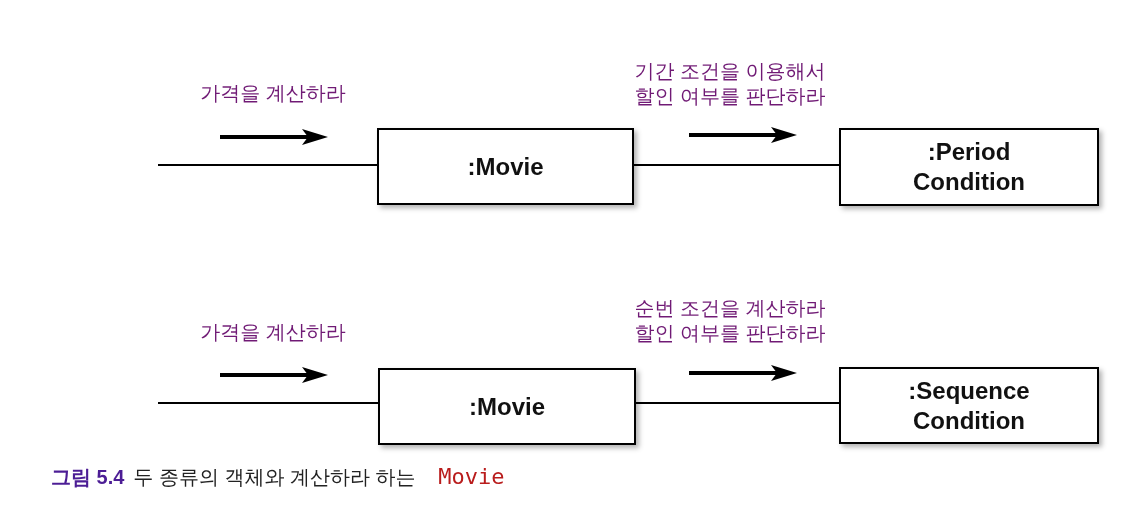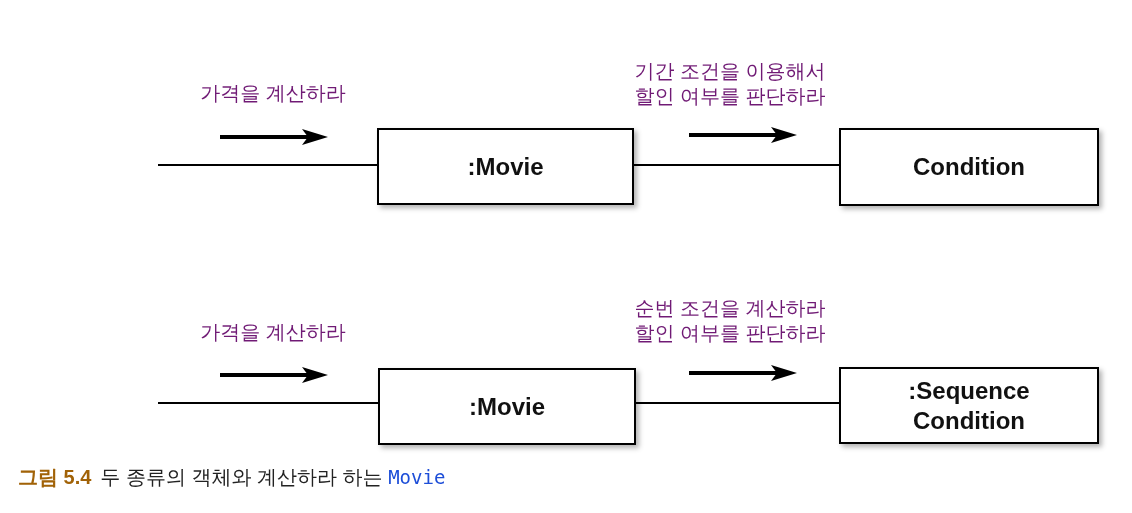--- a/index.html
+++ b/index.html
@@ -55,22 +55,23 @@
     color:#222;
     white-space:nowrap;
     z-index:2;
   }
   .caption .fig-label{
     font-weight:bold;
     margin-right:9px;
   }
   .caption .code{
     font-family:"DejaVu Sans Mono","Liberation Mono",monospace;
-    font-size:19px;
-    color:#1d4ed8;
+    font-size:22px;
+    color:#b91c1c;
+    margin-left:17px;
   }
 </style>
 </head>
 <body>
 
 <div class="canvas">
 
   <div class="connector" style="left:158px;top:164px;width:681px;"></div>
 
   <div class="msg-label" style="left:173px;top:81px;width:200px;">가격을 계산하라</div>
@@ -88,20 +89,21 @@
     <div>기간 조건을 이용해서</div>
     <div>할인 여부를 판단하라</div>
   </div>
 
   <svg class="arrow" style="left:689px;top:127px;" width="108" height="16" viewBox="0 0 108 16">
     <line x1="0" y1="8" x2="88" y2="8" stroke="#000" stroke-width="4"></line>
     <polygon points="82,0 108,8 82,16 88,8" fill="#000"></polygon>
   </svg>
 
   <div class="obj-box" style="left:839px;top:128px;width:256px;height:74px;">
+    <div>:Period</div>
     <div>Condition</div>
   </div>
 
   <div class="connector" style="left:158px;top:402px;width:681px;"></div>
 
   <div class="msg-label" style="left:173px;top:320px;width:200px;">가격을 계산하라</div>
 
   <svg class="arrow" style="left:220px;top:367px;" width="108" height="16" viewBox="0 0 108 16">
     <line x1="0" y1="8" x2="88" y2="8" stroke="#000" stroke-width="4"></line>
     <polygon points="82,0 108,8 82,16 88,8" fill="#000"></polygon>
@@ -120,17 +122,17 @@
     <line x1="0" y1="8" x2="88" y2="8" stroke="#000" stroke-width="4"></line>
     <polygon points="82,0 108,8 82,16 88,8" fill="#000"></polygon>
   </svg>
 
   <div class="obj-box" style="left:839px;top:367px;width:256px;height:73px;">
     <div>:Sequence</div>
     <div>Condition</div>
   </div>
 
   <div class="caption">
-    <span class="fig-label" style="color: #a16207;">그림 5.4</span><span>두 종류의 객체와 계산하라 하는</span>
+    <span class="fig-label" style="color: #4c1d95; margin-left: 33px;">그림 5.4</span><span>두 종류의 객체와 계산하라 하는</span>
     <span class="code">Movie</span>
   </div>
 
 </div>
 
 </body></html>

